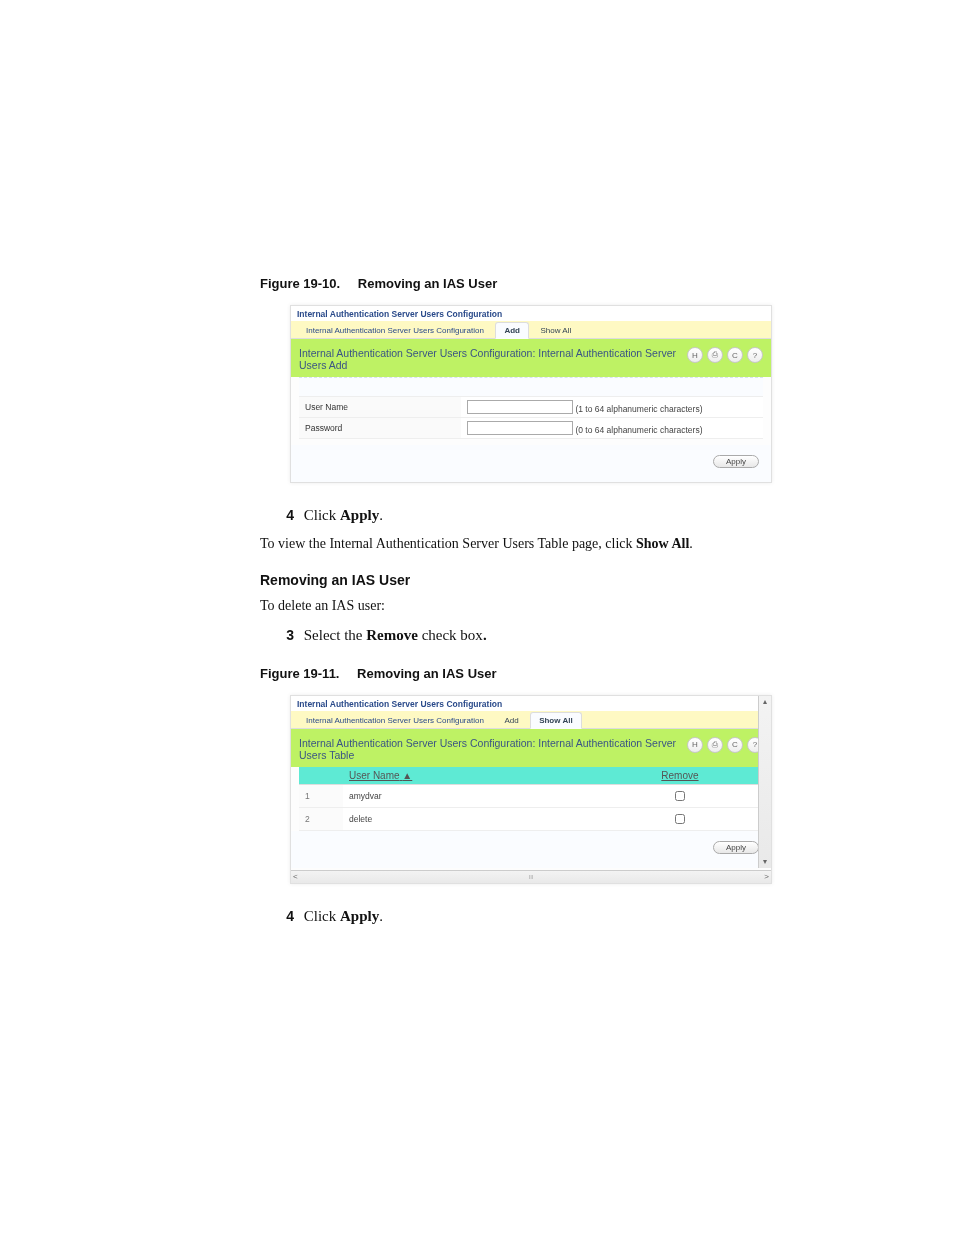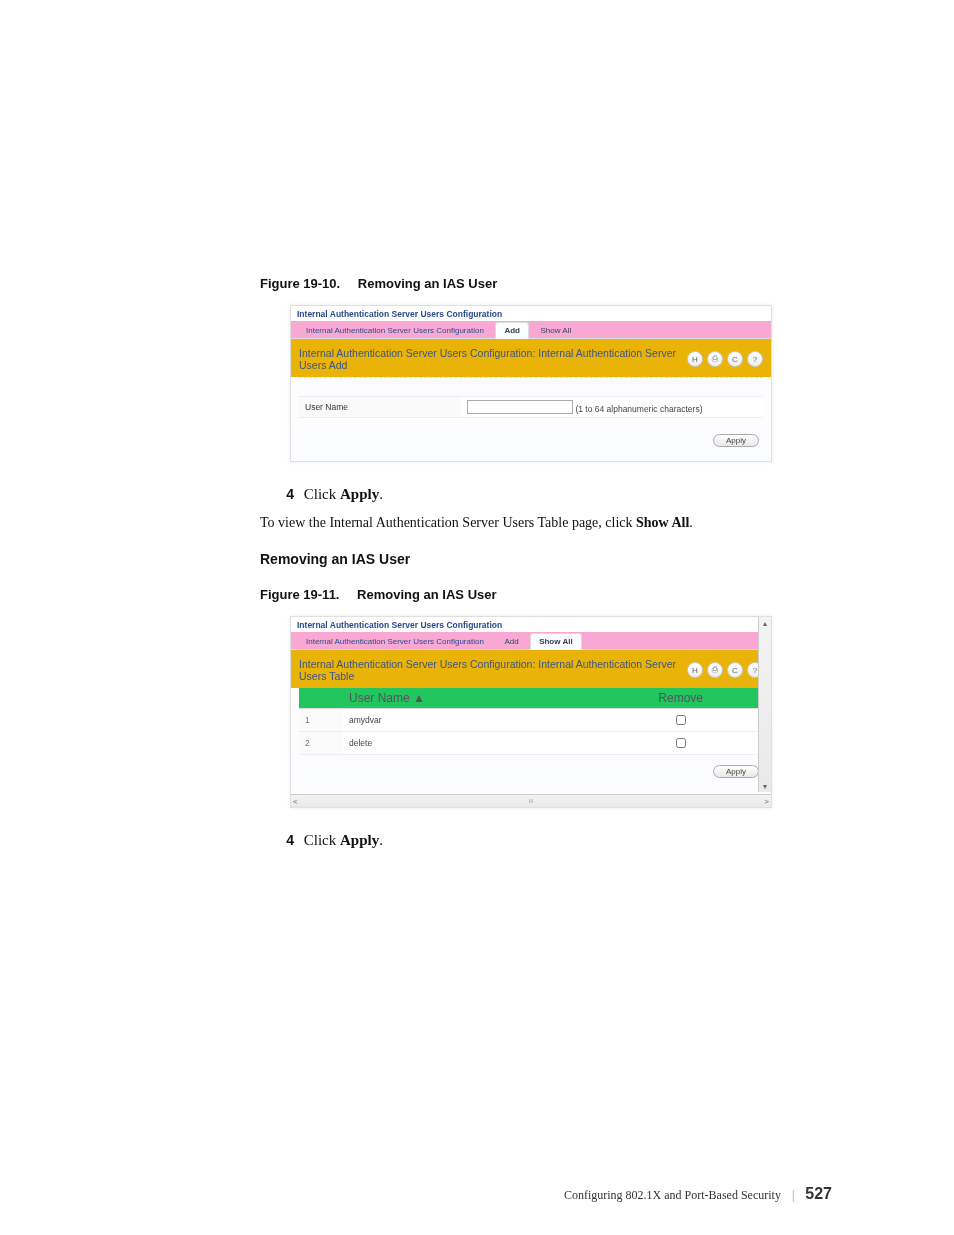--- a/index.html
+++ b/index.html
@@ -35,21 +35,21 @@
   }
   .shot .bc {
     padding: 3px 6px 2px 6px;
     background: #fff;
     font-size: 8.5px;
     font-weight: bold;
     color: #2a4a8a;
   }
   .shot .tabs-row {
     padding: 0 6px;
-    background: #f9a8d4;
+    background: #fef9c3;
     border-bottom: 1px solid #ddd;
   }
   .tab {
     display: inline-block;
     padding: 3px 8px;
     font-size: 8px;
     color: #345;
     border: 1px solid transparent;
     position: relative;
     top: 1px;
@@ -57,24 +57,24 @@
   .tab.first { color: #2a4a8a; }
   .tab.active {
     font-weight: bold;
     border: 1px solid #ddd;
     border-bottom: 1px solid #fafcff;
     background: #fafcff;
     border-radius: 3px 3px 0 0;
   }
   .shot .panelbar {
     display: flex;
-    align-items: center;
+    align-items: flex-start;
     justify-content: space-between;
     padding: 8px 8px 6px 8px;
-    background: #eab308;
+    background: #bef264;
   }
   .paneltitle {
     color: #3b5584;
     font-size: 10.5px;
   }
   .panelicons {
     display: flex;
     gap: 4px;
   }
   .picon {
@@ -127,27 +127,28 @@
     color: #444;
   }
   
   table.users {
     width: calc(100% - 16px);
     margin: 0 8px;
     border-collapse: collapse;
     background: #fff;
   }
   table.users th {
-    background: #22c55e;
+    background: #5eead4;
     padding: 3px 6px;
-    font-size: 12px;
+    font-size: 10px;
     color: #555;
     text-align: left;
     border-bottom: 1px solid #ddd;
     font-weight: normal;
+    text-decoration: underline;
   }
   table.users th.rem, table.users td.rem { text-align: center; }
   table.users td {
     padding: 3px 6px;
     font-size: 8.5px;
     border-bottom: 1px solid #eee;
   }
   table.users td.idx {
     width: 32px;
     background: #fbfbfb;
@@ -245,37 +246,49 @@
     <div class="spacer"></div>
     <table class="frm">
       <tbody>
           <tr>
         <td class="lbl">User Name</td>
         <td>
           <input type="text" style="">
           <span>(1 to 64 alphanumeric characters)</span>
         </td>
       </tr>
+      <tr>
+        <td class="lbl">Password</td>
+        <td>
+          <input type="text" style="">
+          <span>(0 to 64 alphanumeric characters)</span>
+        </td>
+      </tr>
     </tbody>
       </table>
     <div class="applyrow">
       <button class="applybtn">Apply</button>
     </div>
   </div>
 
   <p class="num-step">
     <span class="n">4</span>
     <span>Click </span><strong>Apply</strong><span>.</span>
   </p>
   <p class="prose">
     <span>To view the Internal Authentication Server Users Table page, click </span><strong>Show All</strong><span>.</span>
   </p>
 
   <p class="subhead">Removing an IAS User</p>
-
+  <p class="prose">To delete an IAS user:</p>
+
+  <p class="num-step">
+    <span class="n">3</span>
+    <span>Select the </span><strong>Remove</strong><span> check box</span><strong>.</strong>
+  </p>
 
   <p class="fig-caption" style="margin-top:20px">
     <span class="figno">Figure 19-11.</span>
     <span>Removing an IAS User</span>
   </p>
 
   <div class="shot" style="padding-bottom:0">
     <div class="shot2wrap">
       <div class="bc">Internal Authentication Server Users Configuration</div>
       <div class="tabs-row">
@@ -324,19 +337,14 @@
       <span class="tiny">III</span>
       <span>&gt;</span>
     </div>
   </div>
 
   <p class="num-step">
     <span class="n">4</span>
     <span>Click </span><strong>Apply</strong><span>.</span>
   </p>
 
-  <div class="footer">
-    <span>Configuring 802.1X and Port-Based Security</span>
-    <span class="sep">|</span>
-    <span class="pg">527</span>
-  </div>
 
 </div>
 
 </body></html>

